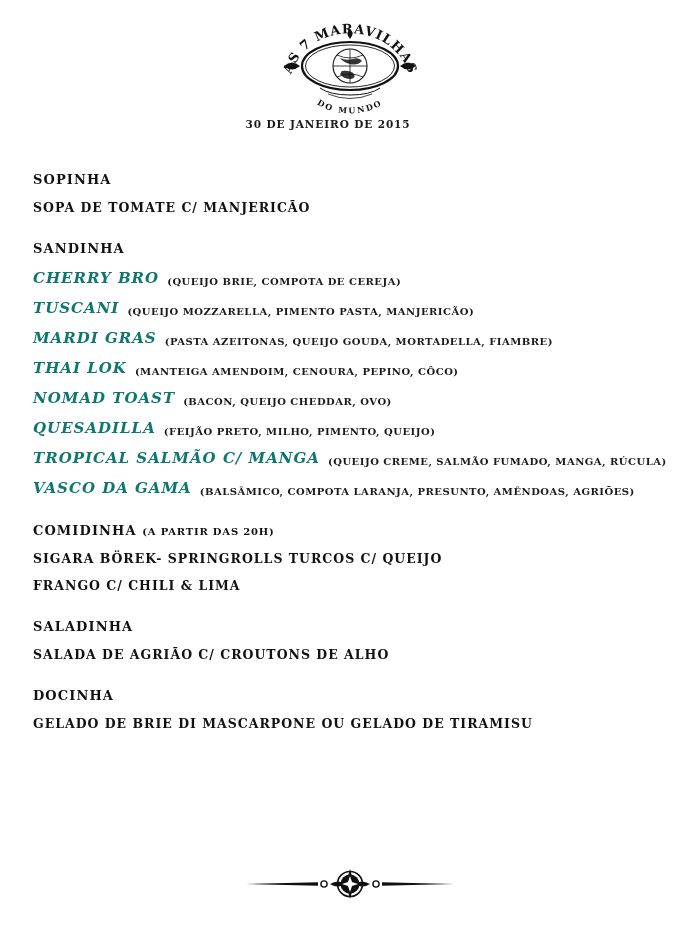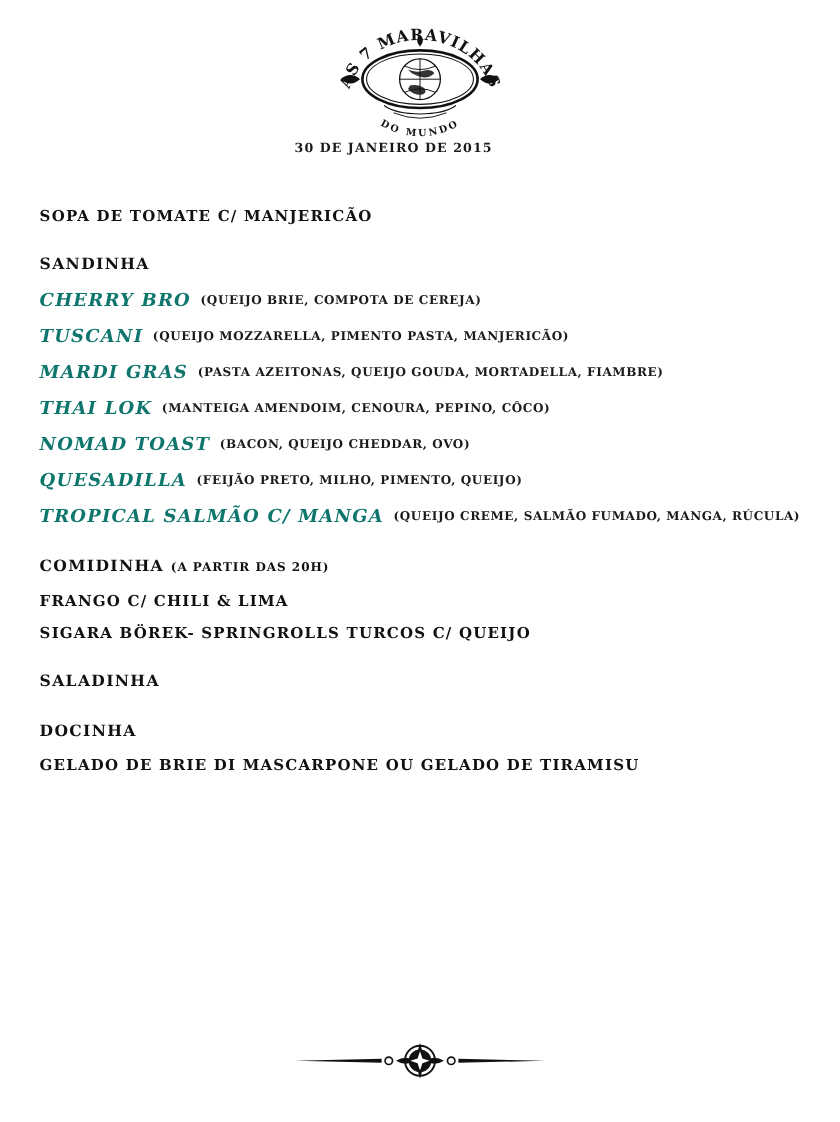--- a/index.html
+++ b/index.html
@@ -60,21 +60,21 @@
     white-space: nowrap;
   }
   .section-title .suffix {
     font-size: 10px;
     letter-spacing: 0.8px;
     font-weight: bold;
   }
 
   .item-row {
     display: flex;
-    align-items: center;
+    align-items: flex-end;
     margin-bottom: 12px;
     white-space: nowrap;
   }
   .item-name {
     font-family: "DejaVu Serif", serif;
     font-weight: bold;
     font-size: 15px;
     letter-spacing: 1.0px;
     color: #0f766e;
     font-style: italic;
@@ -137,20 +137,23 @@
       <textPath href="#arcBottom" startOffset="50%" text-anchor="middle">DO MUNDO</textPath>
     </text>
   </svg>
 </div>
 
 <div id="menu-date">30 DE JANEIRO DE 2015</div>
 
 <div id="menu-body">
 
   <div class="section">
+    <div class="section-title">
+      <span>SOPINHA</span>
+    </div>
     <div class="item-row">
       <span class="plain-line">SOPA DE TOMATE C/ MANJERICÃO</span>
     </div>
   </div>
 
   <div class="section">
     <div class="section-title">
       <span>SANDINHA</span>
     </div>
 
@@ -175,38 +178,45 @@
       <span class="item-desc">(BACON, QUEIJO CHEDDAR, OVO)</span>
     </div>
     <div class="item-row">
       <span class="item-name">QUESADILLA</span>
       <span class="item-desc">(FEIJÃO PRETO, MILHO, PIMENTO, QUEIJO)</span>
     </div>
     <div class="item-row">
       <span class="item-name">TROPICAL SALMÃO C/ MANGA</span>
       <span class="item-desc">(QUEIJO CREME, SALMÃO FUMADO, MANGA, RÚCULA)</span>
     </div>
+    <div class="item-row">
+      <span class="item-name">VASCO DA GAMA</span>
+      <span class="item-desc">(BALSÂMICO, COMPOTA LARANJA, PRESUNTO, AMÊNDOAS, AGRIÕES)</span>
+    </div>
   </div>
 
   <div class="section">
     <div class="section-title">
       <span>COMIDINHA</span>
       <span class="suffix">(A PARTIR DAS 20H)</span>
     </div>
     <div class="item-row">
+      <span class="plain-line">SIGARA BÖREK- SPRINGROLLS TURCOS C/ QUEIJO</span>
+    </div>
+    <div class="item-row">
       <span class="plain-line">FRANGO C/ CHILI &amp; LIMA</span>
     </div>
-    <div class="item-row">
-      <span class="plain-line">SIGARA BÖREK- SPRINGROLLS TURCOS C/ QUEIJO</span>
-    </div>
   </div>
 
   <div class="section">
     <div class="section-title">
       <span>SALADINHA</span>
+    </div>
+    <div class="item-row">
+      <span class="plain-line">SALADA DE AGRIÃO C/ CROUTONS DE ALHO</span>
     </div>
   </div>
 
   <div class="section">
     <div class="section-title">
       <span>DOCINHA</span>
     </div>
     <div class="item-row">
       <span class="plain-line">GELADO DE BRIE DI MASCARPONE  OU GELADO DE TIRAMISU</span>
     </div>

